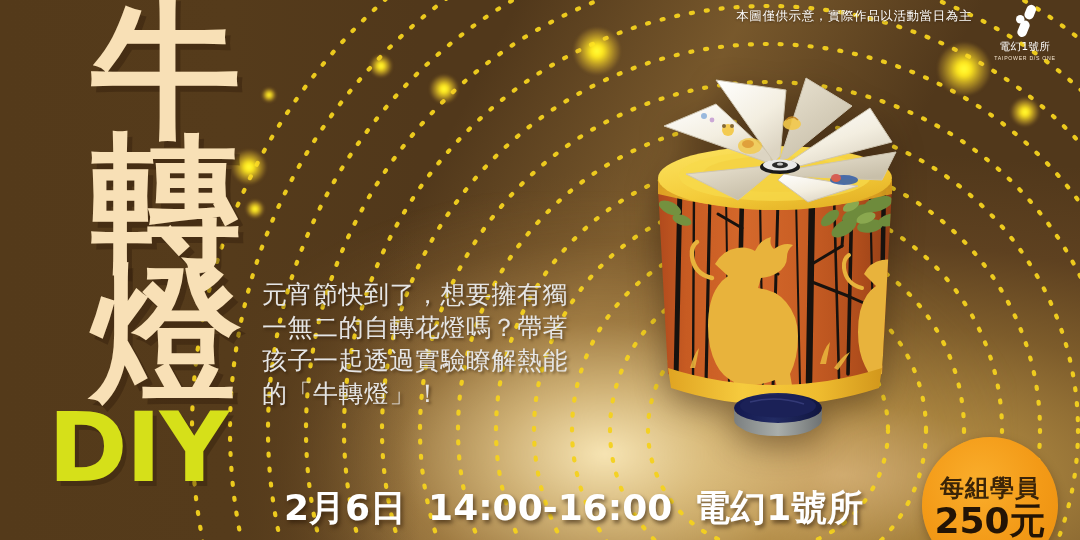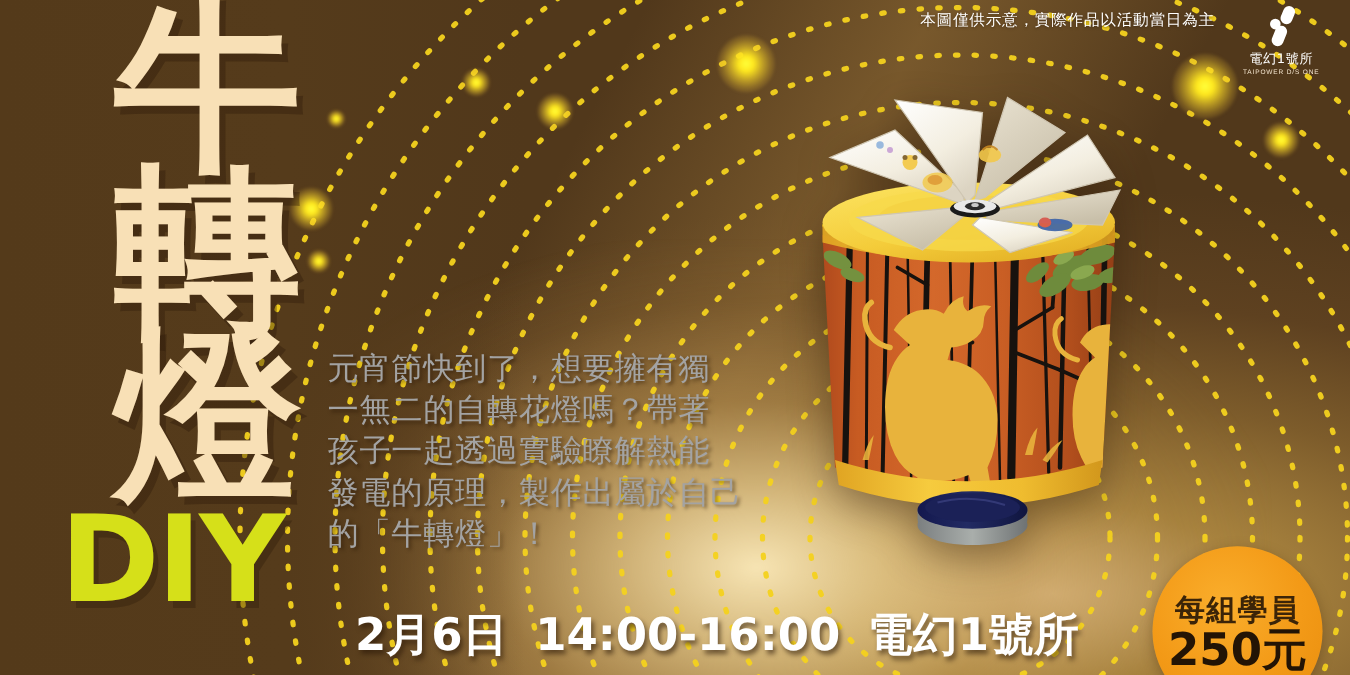--- a/index.html
+++ b/index.html
@@ -83,21 +83,21 @@
     text-shadow:4px 5px 0 rgba(47,28,10,.38);
   }
 
   
   .body-text{
     position:absolute;left:262px;top:278px;width:330px;
     z-index:6;
     font-family:"DejaVu Sans","Liberation Sans",sans-serif;
     font-size:25px;
     line-height:33px;
-    color:#a3a3a3;
+    color:#e5e5e5;
     letter-spacing:.5px;
     text-shadow:2px 2px 3px rgba(40,22,6,.55);
   }
   .body-text p{margin:0;white-space:nowrap;}
 
   
   .bottom-line{
     position:absolute;left:264px;top:484px;
     z-index:6;
     display:flex;align-items:baseline;gap:22px;
@@ -380,21 +380,20 @@
     <span class="ch c1">牛</span>
     <span class="ch c2">轉</span>
     <span class="ch c3">燈</span>
     <span class="diy">DIY</span>
   </div>
 
   <div class="body-text">
     <p>元宵節快到了，想要擁有獨</p>
     <p>一無二的自轉花燈嗎？帶著</p>
     <p>孩子一起透過實驗瞭解熱能</p>
-    <p>發電的原理，製作出屬於自己</p>
     <p>的「牛轉燈」！</p>
   </div>
 
   <div class="bottom-line">
     <span>2月6日</span>
     <span>14:00-16:00</span>
     <span>電幻1號所</span>
   </div>
 
   <div class="price">

